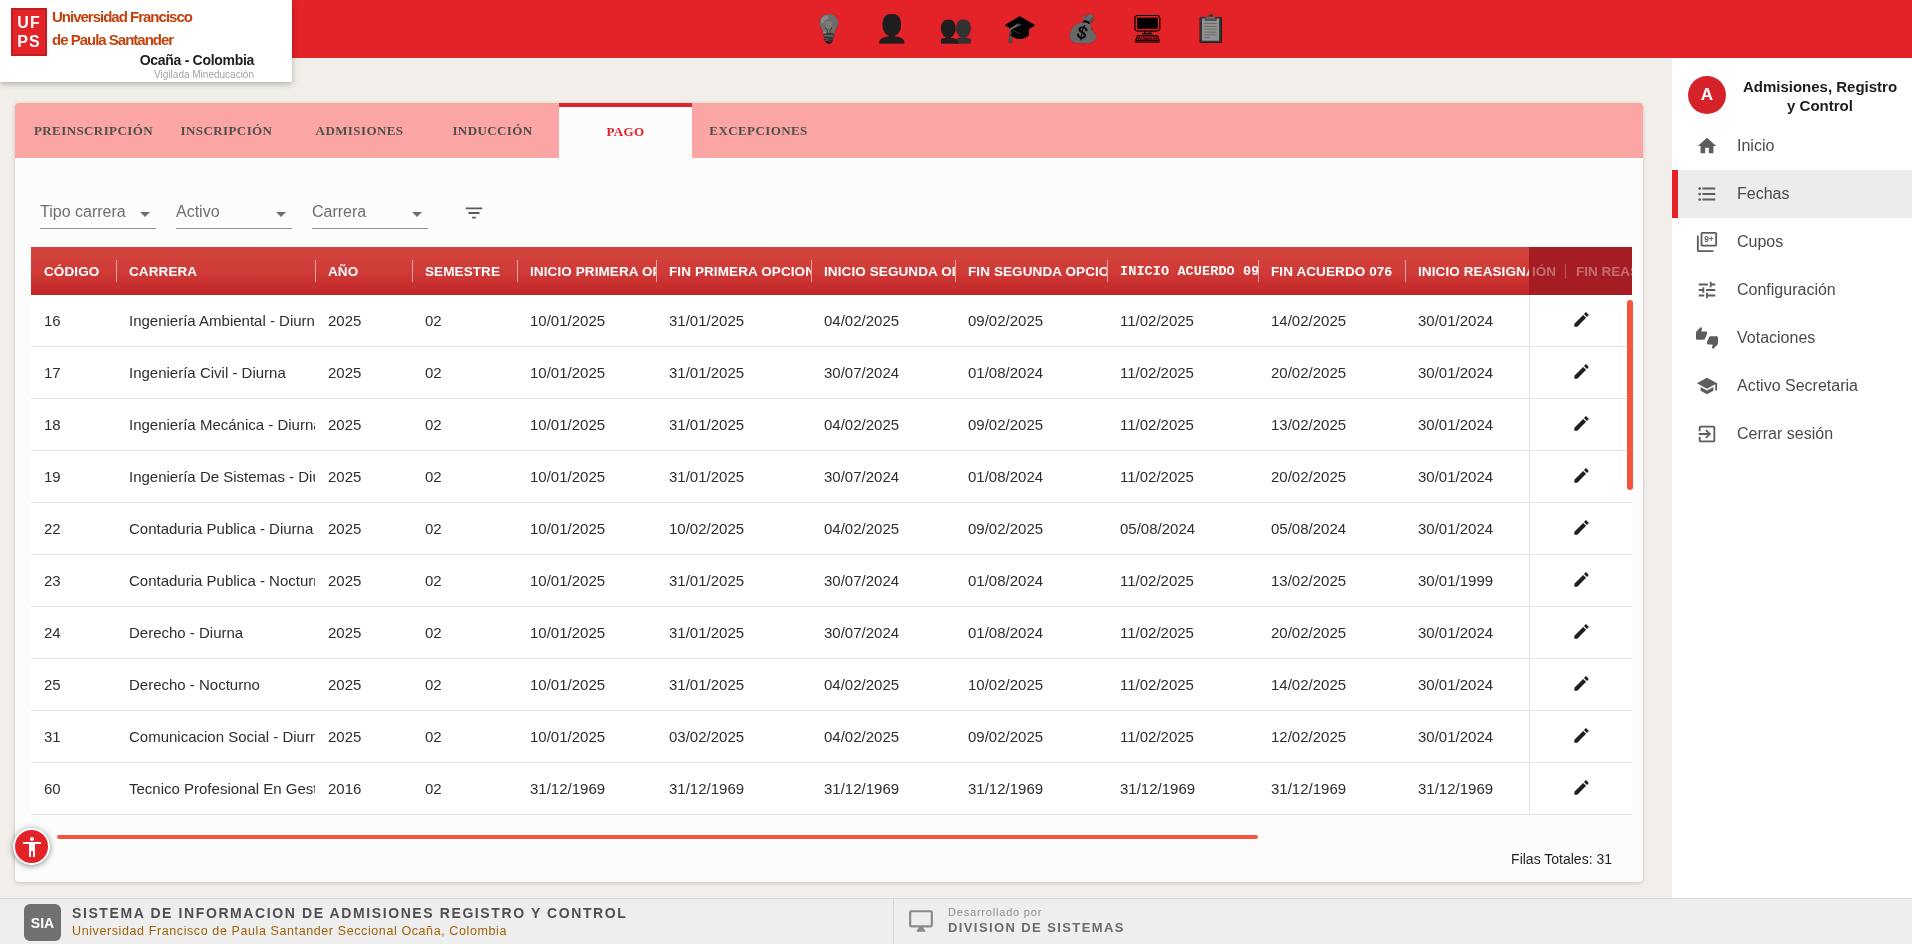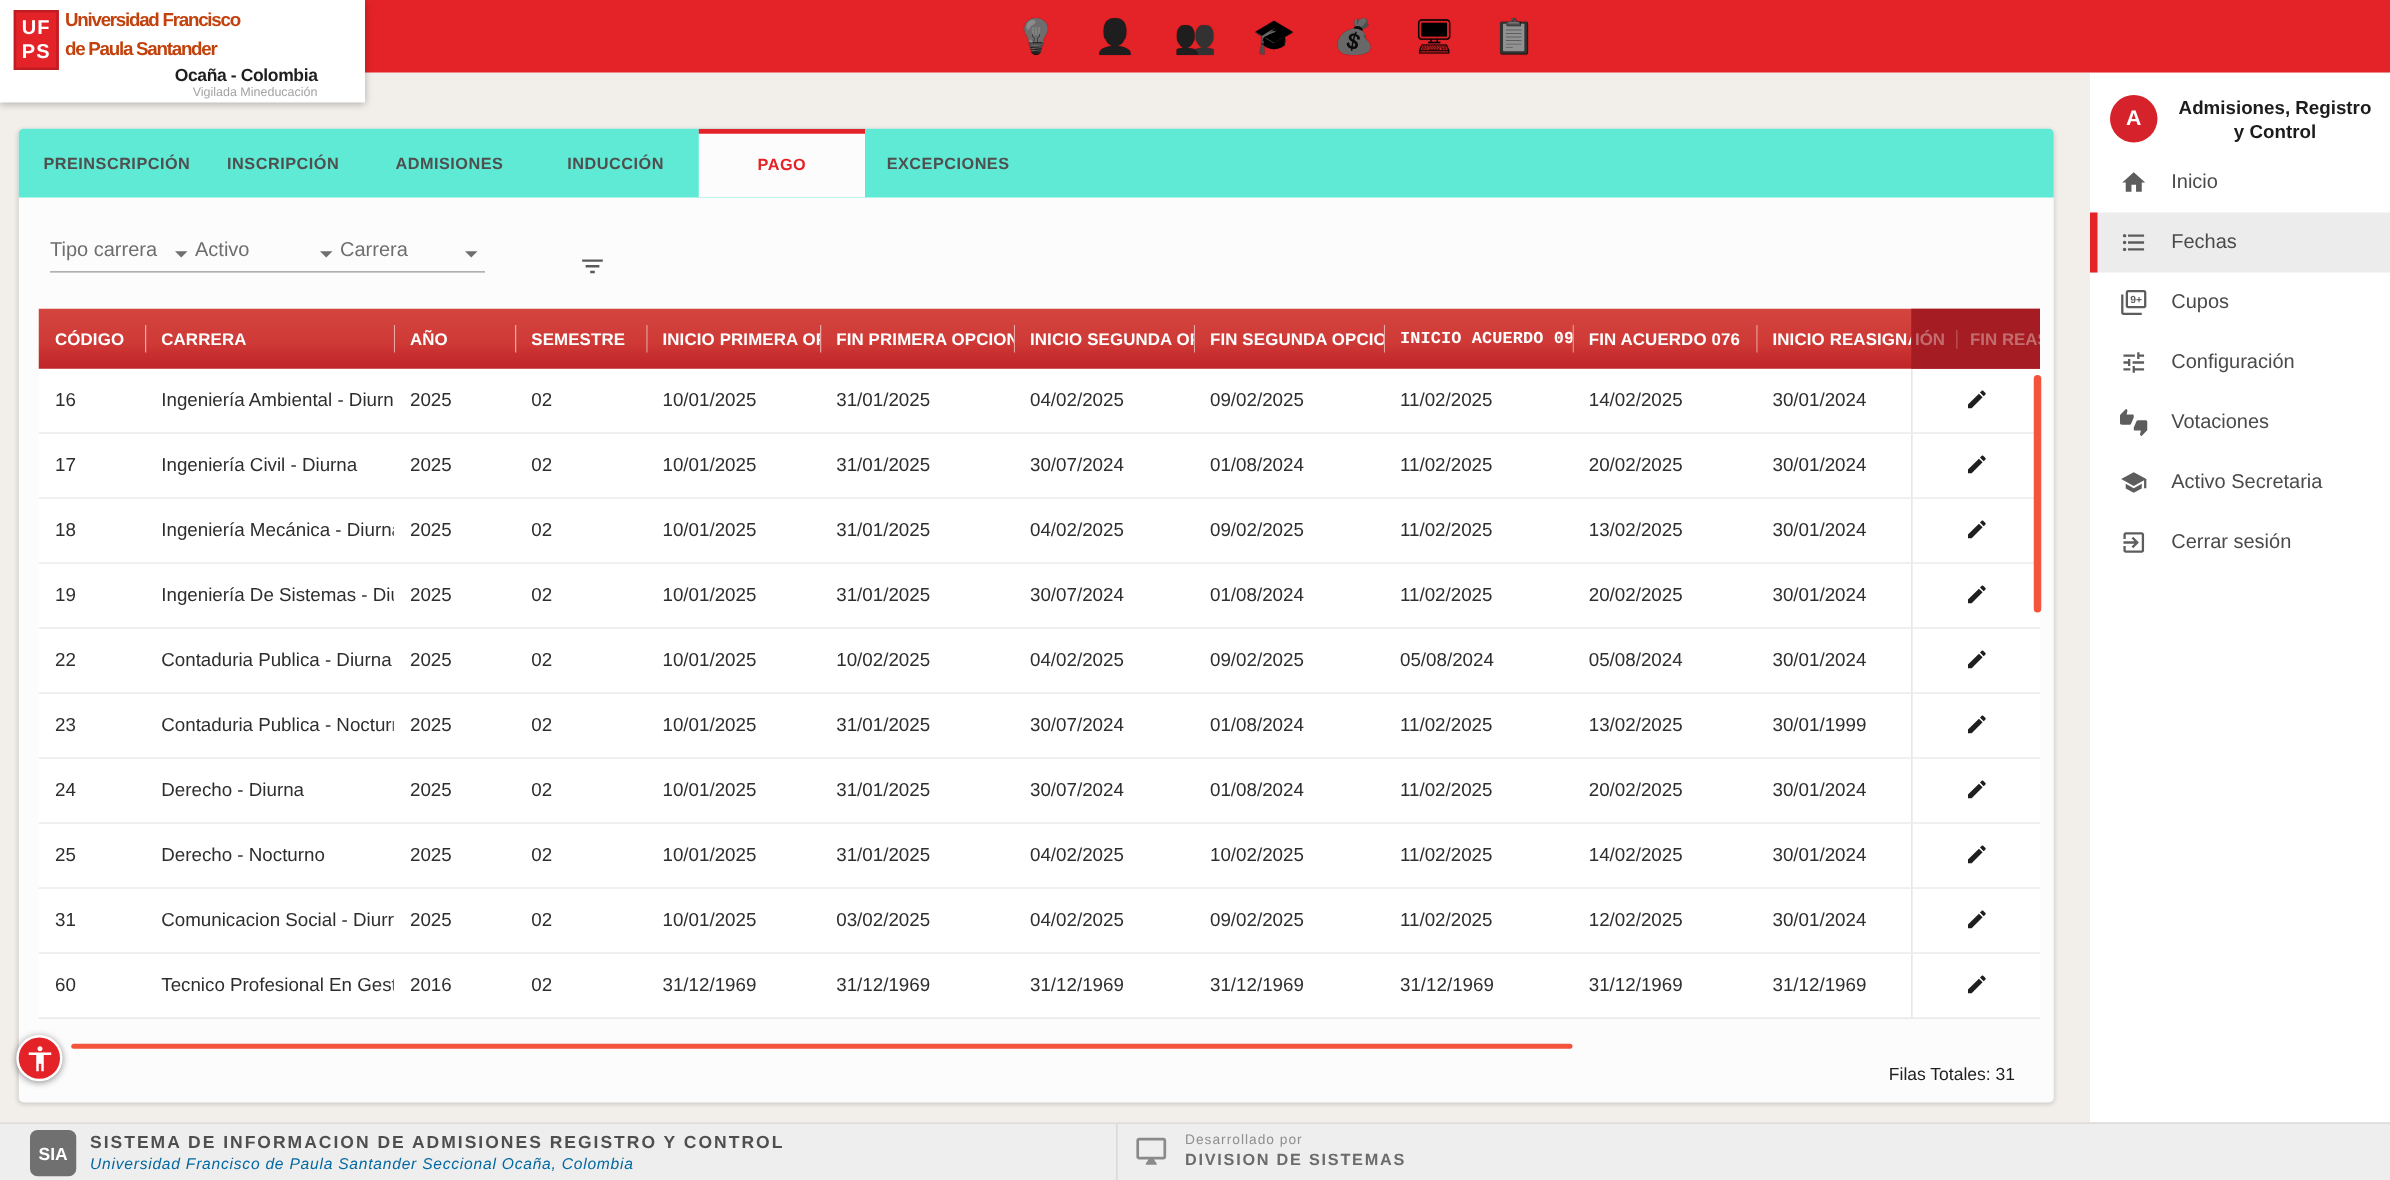--- a/index.html
+++ b/index.html
@@ -20,28 +20,28 @@
                display:flex; flex-direction:column; align-items:center; justify-content:center;
                font-weight:bold; font-size:16px; line-height:19px; letter-spacing:1px; border:2px solid #c01d22; }
   .logo-text { position:absolute; left:52px; top:5px; width:202px; }
   .logo-name { font-size:15px; font-weight:bold; color:#c2410c; letter-spacing:-1px; line-height:23px; }
   .logo-loc { font-size:14px; font-weight:bold; color:#1e1e1e; text-align:right; letter-spacing:-.3px; margin-top:1px; }
   .logo-tag { font-size:10px; color:#a3a3a3; text-align:right; margin-top:1px; }
 
   
   .panel { position:absolute; left:15px; top:103px; width:1628px; height:779px; background:#fcfcfc;
            border-radius:4px; box-shadow:0 1px 4px rgba(0,0,0,.18); }
-  .tabbar { position:absolute; left:0; top:0; width:100%; height:55px; background:#5eead4;
-            border-radius:4px 4px 0 0; display:flex; padding-left:12px; overflow:hidden; }
+  .tabbar { position:absolute; left:0; top:0; width:100%; height:55px; background:#fca5a5;
+            border-radius:4px 4px 0 0; display:flex; padding-left:12px; overflow:hidden;font-family:Liberation Serif, serif; }
   .tab { width:133px; height:55px; line-height:55px; text-align:center; font-size:13px; font-weight:bold;
          color:#4f4f4f; letter-spacing:.4px; cursor:pointer; white-space:nowrap; }
   .tab.active { background:#fcfcfc; color:#e42328; border-top:4px solid #e42328; line-height:49px; }
 
   
-  .filters { position:absolute; left:25px; top:81px; display:flex; }
+  .filters { position:absolute; left:25px; top:92px; display:flex; gap:20px; }
   .select-field { position:relative; width:116px; height:34px; border-bottom:1px solid #979797; cursor:pointer; }
   .sf-label { position:absolute; left:0; bottom:7px; font-size:16px; color:#6e6e6e; white-space:nowrap; }
   .sf-arrow { position:absolute; right:6px; bottom:11px; width:0; height:0;
               border-left:5px solid transparent; border-right:5px solid transparent; border-top:5px solid #6f6f6f; }
   .filter-icon { position:absolute; left:448px; top:99px; width:22px; height:22px; color:#5a5a5a; cursor:pointer; }
   .filter-icon svg { width:22px; height:22px; }
 
   
   .grid { position:absolute; left:16px; top:144px; width:1601px; }
   .ghead { position:relative; display:flex; height:48px;
@@ -88,21 +88,21 @@
           border:2px solid #fff; box-shadow:0 1px 6px rgba(0,0,0,.45); cursor:pointer; z-index:40;
           display:flex; align-items:center; justify-content:center; color:#fff; }
   .a11y svg { width:24px; height:24px; }
 
   
   .footer { position:absolute; left:0; top:898px; width:1912px; height:46px; background:#efeeee;
             border-top:1px solid #d6d6d6; z-index:20; }
   .sia { position:absolute; left:24px; top:5px; width:37px; height:37px; background:#707070; border-radius:6px;
          color:#fff; font-size:14px; font-weight:bold; display:flex; align-items:center; justify-content:center; }
   .f-title { position:absolute; left:72px; top:6px; font-size:14px; font-weight:bold; color:#4f4f4f; letter-spacing:1.6px; }
-  .f-sub { position:absolute; left:72px; top:25px; font-size:12.5px; color:#0369a1; letter-spacing:.6px;font-style:italic; }
+  .f-sub { position:absolute; left:72px; top:25px; font-size:12.5px; color:#a16207; letter-spacing:.6px; }
   .dev { position:absolute; left:893px; top:0; height:100%; width:320px; border-left:1px solid #d4d4d4; }
   .monitor { position:absolute; left:14px; top:9px; width:26px; height:26px; color:#8a8a8a; }
   .monitor svg { width:26px; height:26px; }
   .dev-l { position:absolute; left:54px; top:7px; font-size:11px; color:#8f8f8f; letter-spacing:.8px; }
   .dev-n { position:absolute; left:54px; top:21px; font-size:13px; font-weight:bold; color:#6b6b6b; letter-spacing:1.4px; }
 </style>
 </head>
 <body>
 
 <div class="page">

